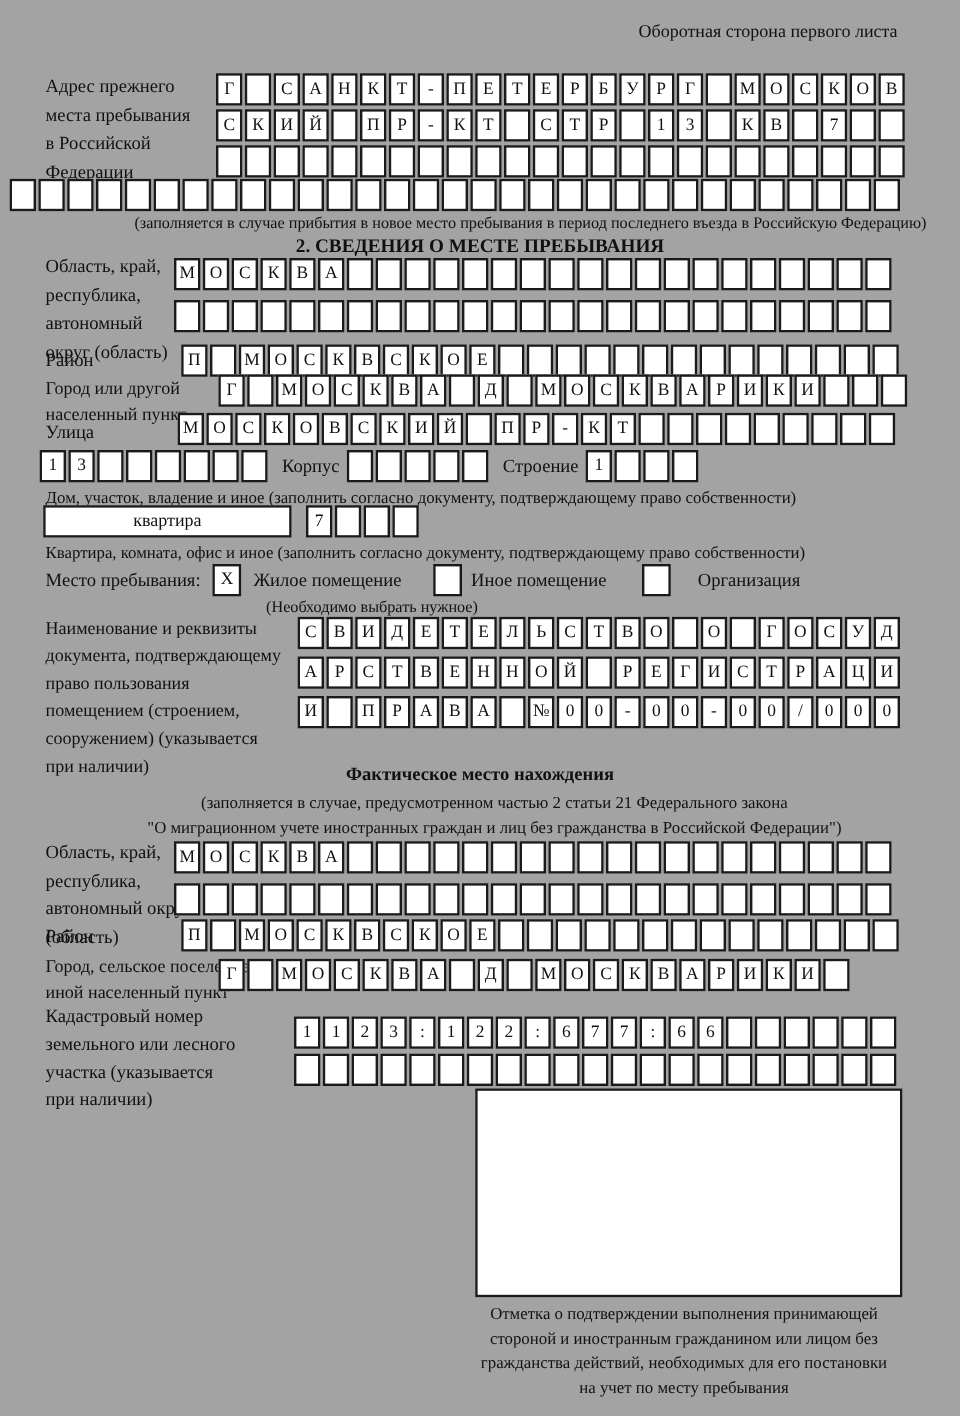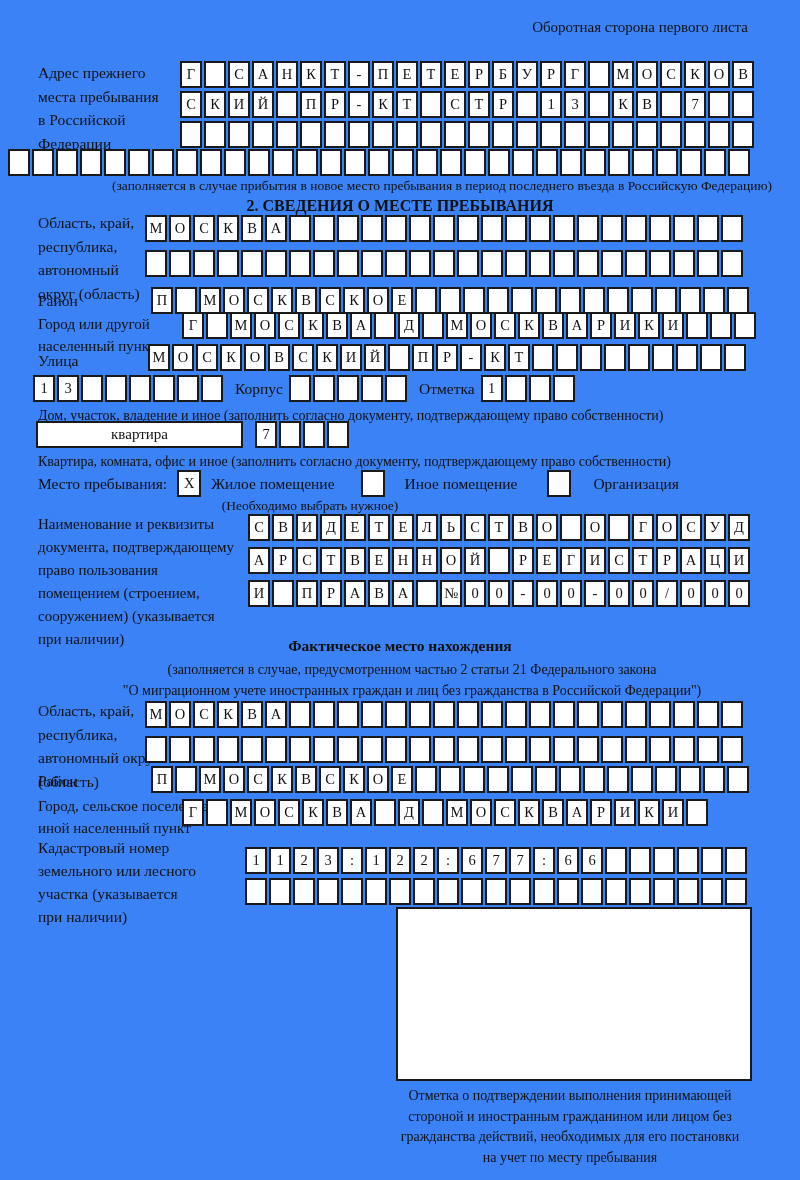--- a/index.html
+++ b/index.html
@@ -1,20 +1,20 @@
 <!DOCTYPE html>
 <html><head>
 <meta charset="utf-8">
 <style>
   html,body{margin:0;padding:0;background:#e8e8e8;}
   .page{
     position:relative;
     width:800px;height:1180px;
     margin:0 auto;
-    background:#3b82f6;
+    background:#a3a3a3;
     color:#111;
     font-family:"Liberation Serif","DejaVu Serif",serif;
     overflow:hidden;
   }
   .abs{position:absolute;}
   .lbl{font-size:15.5px;line-height:23.5px;white-space:nowrap;}
   .lbl-sm{font-size:15px;line-height:23px;white-space:nowrap;}
   .cap{font-size:13.5px;white-space:nowrap;}
   .note{font-size:14px;line-height:20.5px;}
   .title{font-weight:bold;font-size:16px;text-align:center;width:800px;left:0;}
@@ -335,21 +335,21 @@
         <span class="cell"></span>
       </span>
     <span class="lbl gap12 mr6">Корпус</span>
     <span class="cells">
         <span class="cell"></span>
         <span class="cell"></span>
         <span class="cell"></span>
         <span class="cell"></span>
         <span class="cell"></span>
       </span>
-    <span class="lbl gap12 mr6">Отметка</span>
+    <span class="lbl gap12 mr6">Строение</span>
     <span class="cells">
         <span class="cell">1</span>
         <span class="cell"></span>
         <span class="cell"></span>
         <span class="cell"></span>
       </span>
   </div>
   <div class="abs note" style="left:38px;top:406px;">Дом, участок, владение и иное (заполнить согласно документу, подтверждающему право собственности)</div>
 
   <div class="abs inline-row" style="left:36px;top:421px;">
@@ -361,21 +361,21 @@
         <span class="cell"></span>
       </span>
   </div>
   <div class="abs note" style="left:38px;top:452px;">Квартира, комната, офис и иное (заполнить согласно документу, подтверждающему право собственности)</div>
 
   <div class="abs inline-row" style="left:38px;top:470px;">
     <span class="lbl">Место пребывания:</span>
     <span class="cell" style="margin-left:10px;width:20px;">X</span>
     <span class="lbl" style="margin-left:10px;">Жилое помещение</span>
     <span class="cell" style="margin-left:26px;width:20px;"></span>
-    <span class="lbl" style="margin-left:20px;">Иное помещение</span>
+    <span class="lbl" style="margin-left:8px;">Иное помещение</span>
     <span class="cell" style="margin-left:30px;width:20px;"></span>
     <span class="lbl" style="margin-left:22px;">Организация</span>
   </div>
   <div class="abs cap" style="left:160px;top:498px;width:300px;text-align:center;">(Необходимо выбрать нужное)</div>
 
   <div class="abs lbl-sm" style="left:38px;top:513px;">
       <div>Наименование и реквизиты</div>
       <div>документа, подтверждающему</div>
       <div>право пользования</div>
       <div>помещением (строением,</div>

